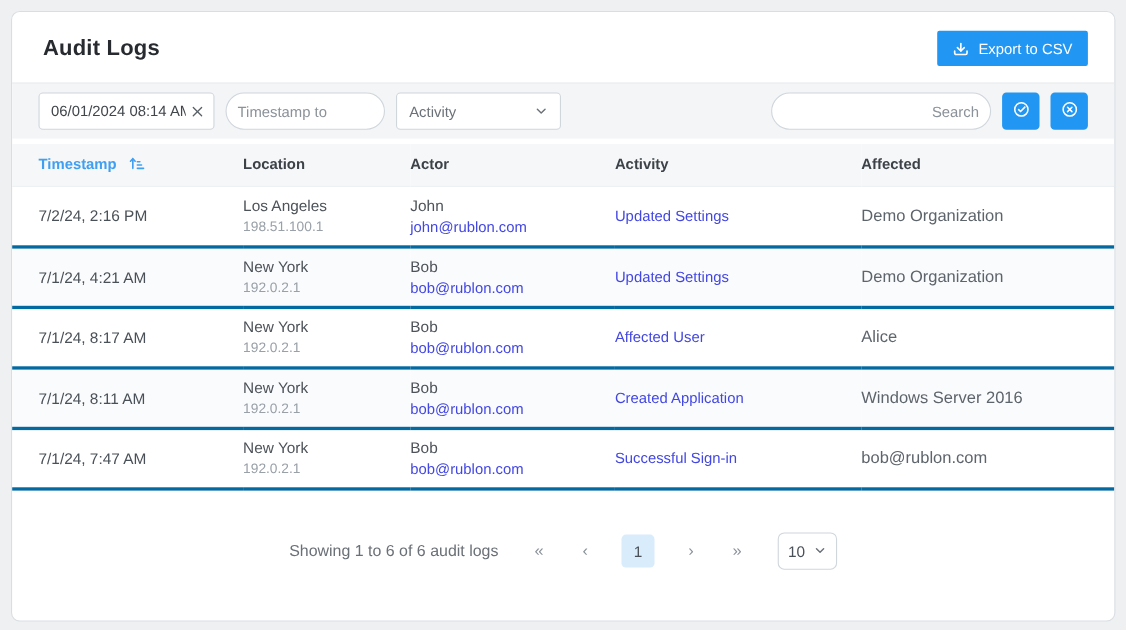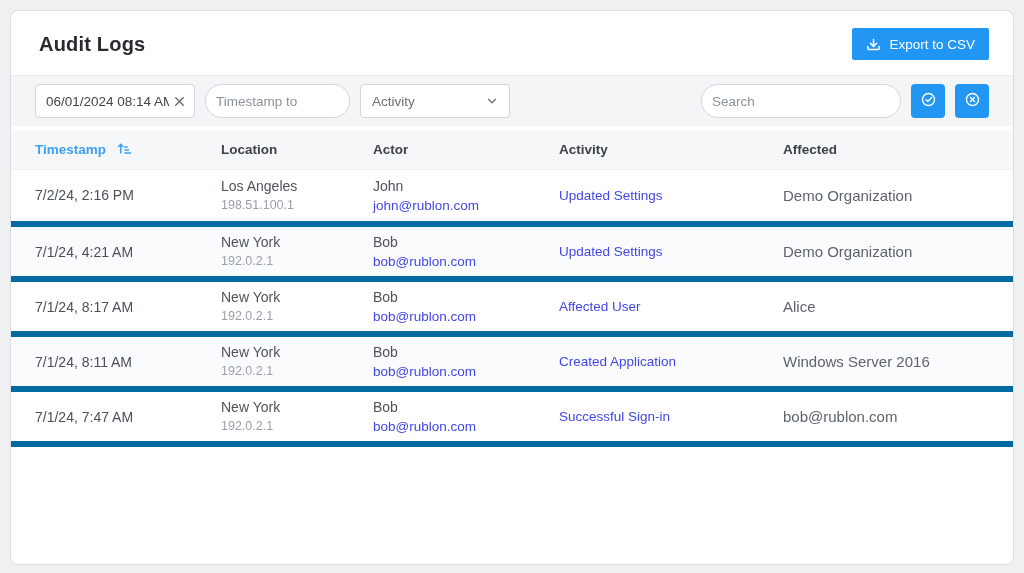--- a/index.html
+++ b/index.html
@@ -57,40 +57,40 @@
   .plain-input { padding: 0 10px; outline: none; border-radius: 17px; }
   .plain-input::placeholder { color: #8b9299; }
   .input-to { width: 145px; }
   .select-wrap {
     display: flex; align-items: center; justify-content: space-between;
     padding: 0 10px 0 11px; cursor: pointer; color: #6a7178;
   }
   .select-activity { width: 150px; }
   .chev { color: #6a7178; display: flex; }
   .spacer { flex: 1; }
-  .input-search { width: 200px; }
+  .input-search { width: 200px; text-align: right; }
   .btn-icon {
     width: 34px; height: 34px; flex: 0 0 34px;
     background: #2196f3; color: #fff; border: none; border-radius: 4px;
     display: flex; align-items: center; justify-content: center; cursor: pointer;
   }
   
   table { width: 100%; border-collapse: collapse; table-layout: fixed; }
   col.c1 { width: 210px; } col.c2 { width: 152px; } col.c3 { width: 186px; }
   col.c4 { width: 224px; } col.c5 { width: auto; }
   thead th {
     background: #f5f7f8; height: 38px; text-align: left;
     font-size: 13.5px; font-weight: 700; color: #3c4248; padding: 0;
   }
   th.first, td.first { padding-left: 24px; }
   .th-timestamp {
     color: #3f9ff0; cursor: pointer;
   }
   .th-timestamp .sort-ico { vertical-align: -2px; margin-left: 7px; }
-  tbody tr { height: 55px; border-top: 1px solid #eef1f3; border-bottom: 6px solid #0369a1; }
+  tbody tr { height: 55px; border-top: 1px solid #eef1f3; border-bottom: 3px solid #0369a1; }
   tbody tr:nth-child(even) { background: #fafbfc; }
   td { padding: 0; vertical-align: middle; font-size: 13.5px; }
   .ts { color: #495057; font-size: 14px; }
   .city { color: #4d5359; font-size: 14px; line-height: 17px; }
   .ip { color: #99a0a8; font-size: 12.5px; line-height: 15px; margin-top: 3px; }
   .actor-name { color: #4d5359; font-size: 14px; line-height: 17px; }
   .link { color: #4347e2; text-decoration: none; font-size: 13.5px; cursor: pointer; }
   .email-link { display: inline-block; margin-top: 3px; line-height: 15px; }
   .affected { color: #5d646b; font-size: 15px; }
   
@@ -278,14 +278,32 @@
       <a class="link email-link">bob@rublon.com</a>
     </td>
     <td>
       <a class="link">Successful Sign-in</a>
     </td>
     <td class="affected">bob@rublon.com</td>
   </tr>
 </tbody>
   </table>
 
+  <div class="footer">
+    <span>Showing 1 to 6 of 6 audit logs</span>
+    <div class="pager">
+      <button>«</button>
+      <button>‹</button>
+      <button class="current">1</button>
+      <button>›</button>
+      <button>»</button>
+    </div>
+    <div class="page-size">
+      <span>10</span>
+      <span class="chev">
+        <svg width="13" height="13" viewBox="0 0 24 24" fill="none" stroke="currentColor" stroke-width="2.4" stroke-linecap="round" stroke-linejoin="round">
+            <polyline points="6 9 12 15 18 9"></polyline>
+          </svg>
+      </span>
+    </div>
+  </div>
 
 </div>
 
 </body></html>

